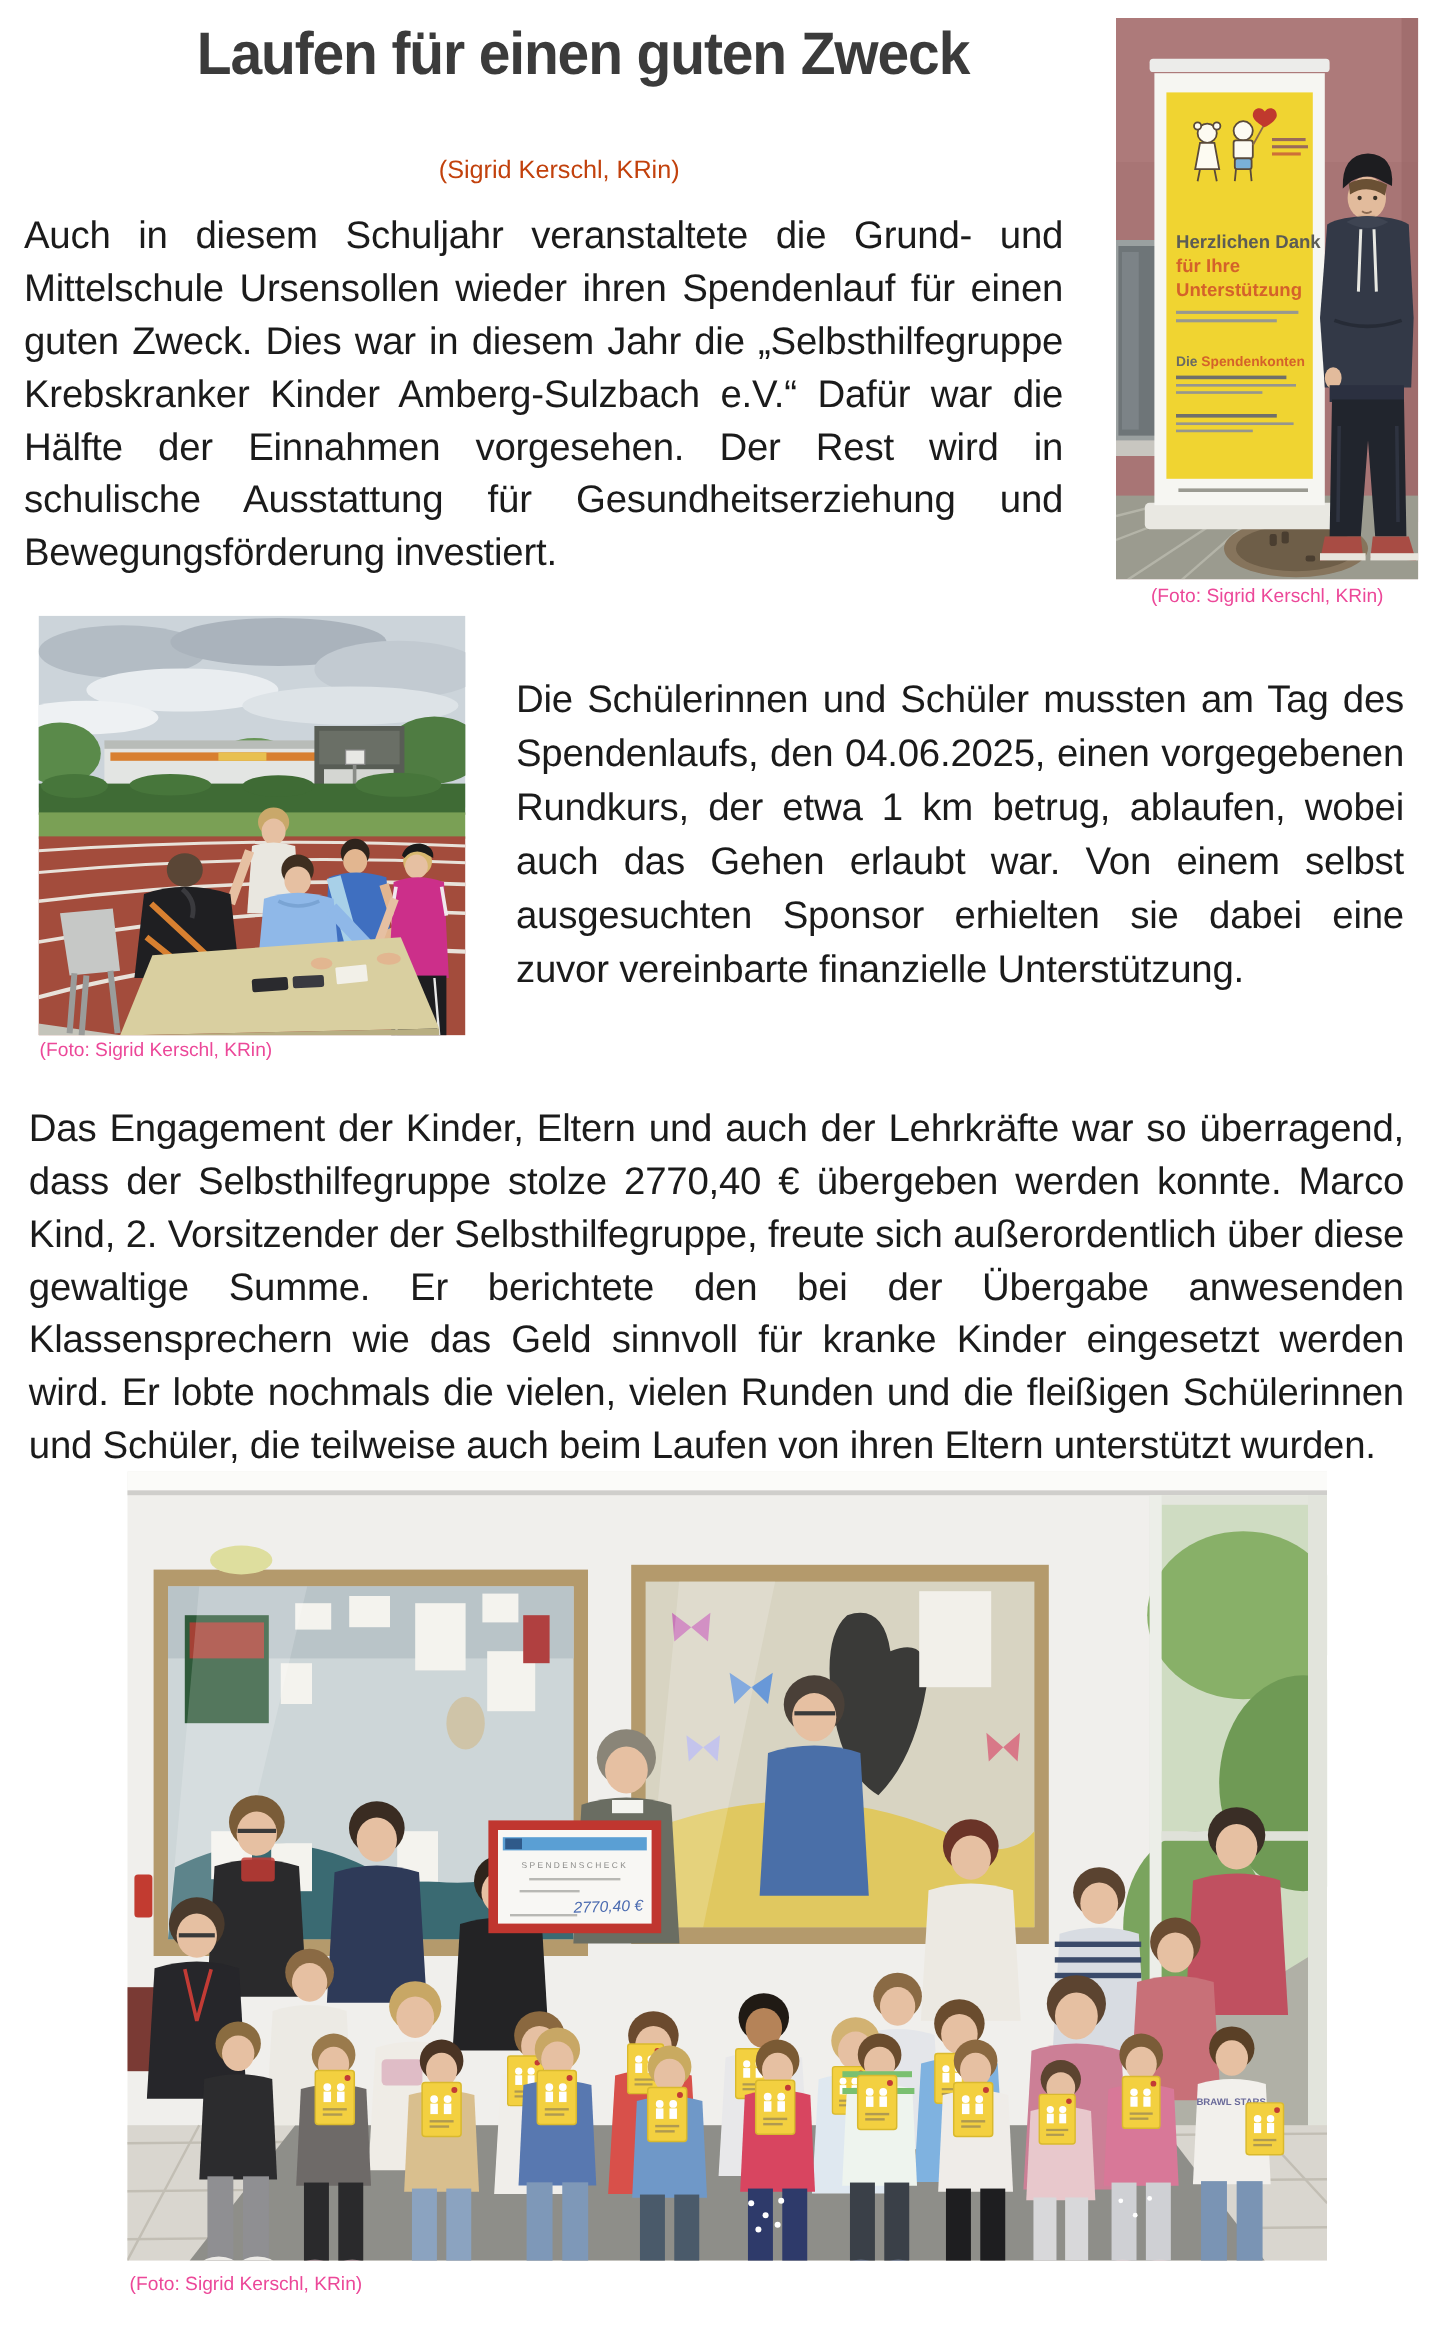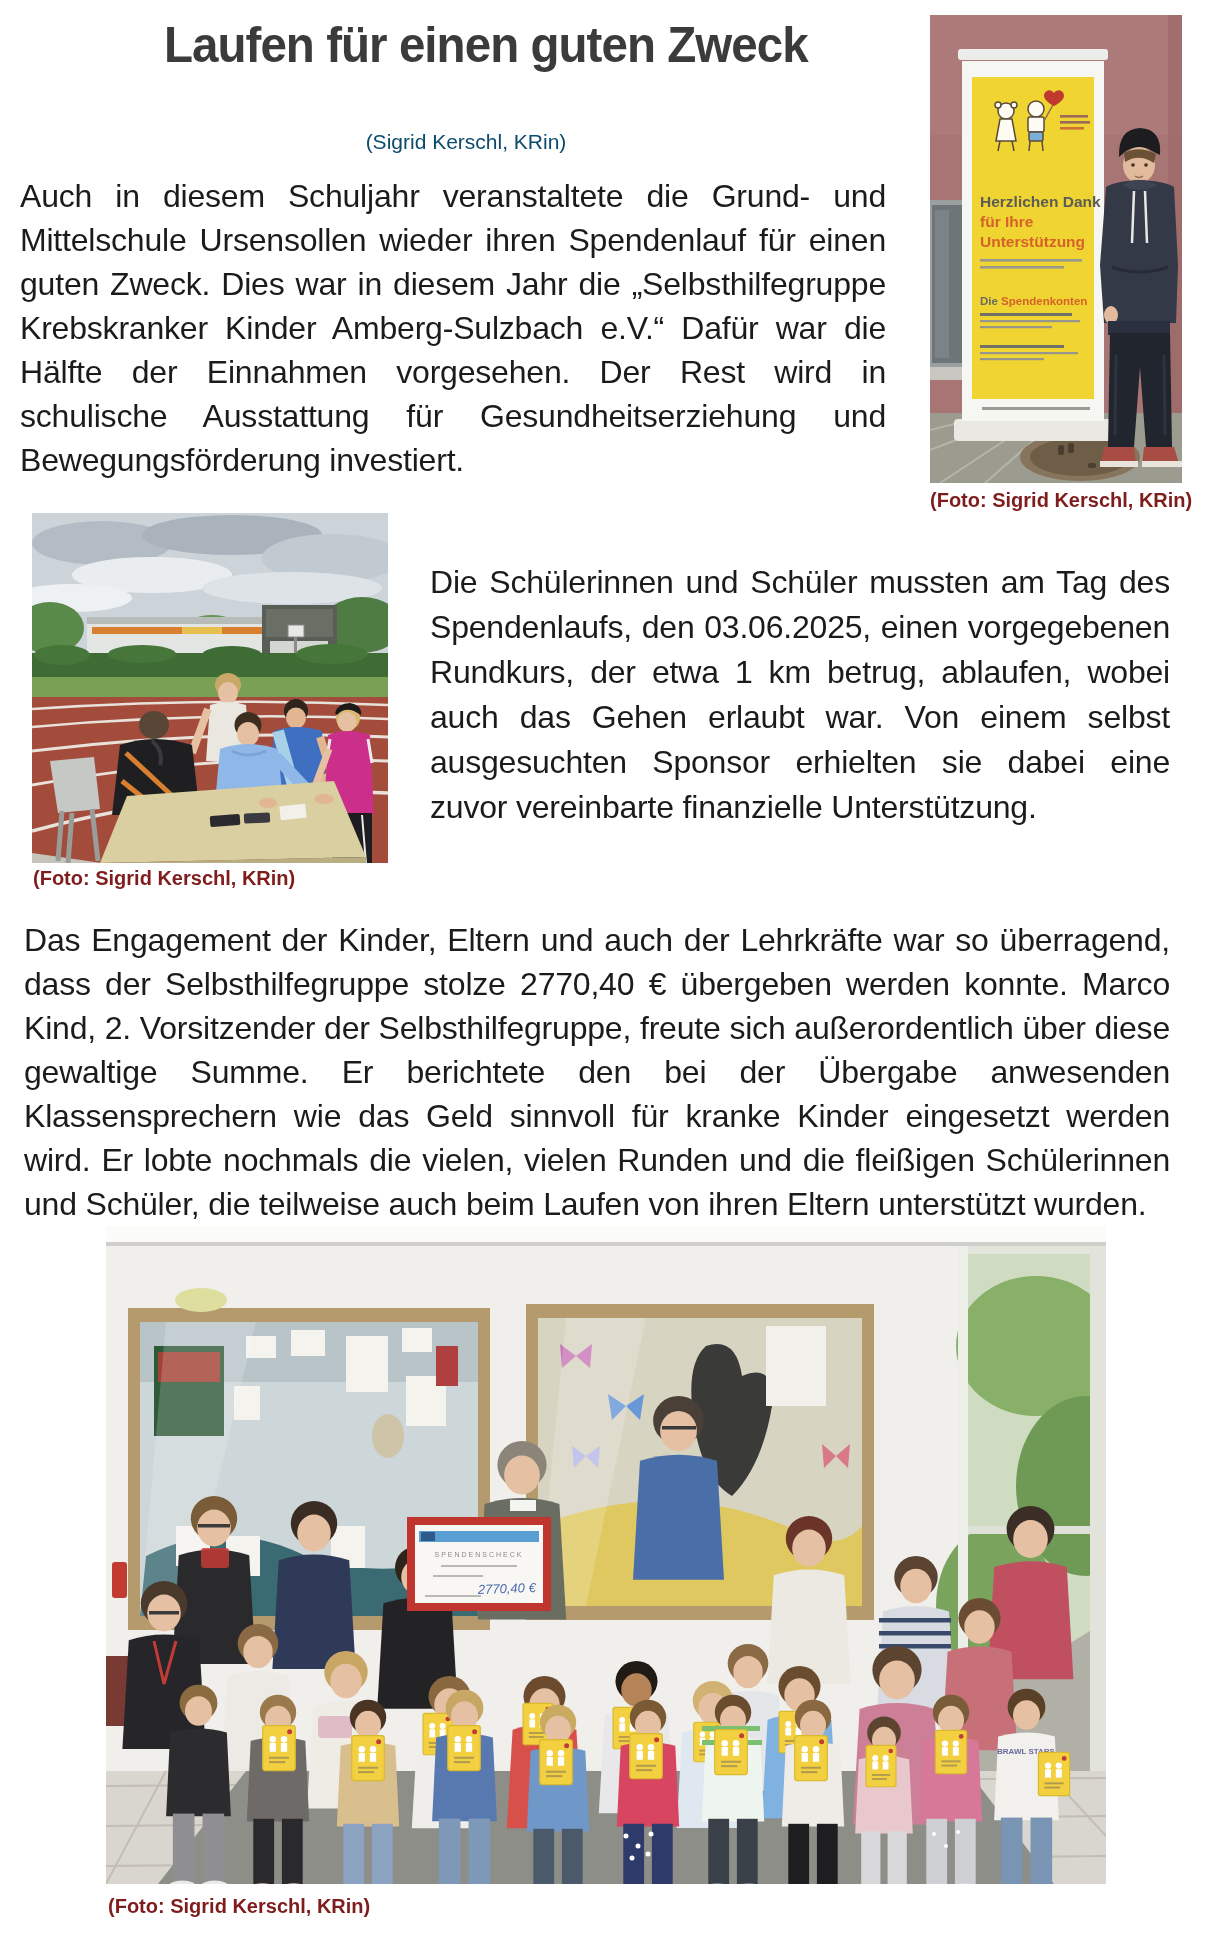--- a/index.html
+++ b/index.html
@@ -3,46 +3,46 @@
 <meta charset="utf-8">
 <style>
   html,body{margin:0;padding:0;}
   body{
     width:1211px;height:1941px;position:relative;background:#ffffff;
     font-family:"Liberation Sans", sans-serif;color:#1c1c1c;overflow:hidden;
   }
   .title-wrap{position:absolute;left:0;top:16px;width:920px;text-align:center;margin-left:26px;}
   .title{display:inline-block;font-size:50px;font-weight:bold;color:#3b3b3b;
          letter-spacing:-1px;transform:scaleX(.95);transform-origin:center;white-space:nowrap;}
-  .byline{position:absolute;left:0;top:130px;width:932px;text-align:center;font-size:21px;color:#0c4a6e;}
+  .byline{position:absolute;left:0;top:130px;width:932px;text-align:center;font-size:21px;color:#c2410c;}
   .para{position:absolute;font-size:32px;line-height:44px;text-align:justify;
         letter-spacing:-0.2px;color:#1b1b1b;}
   #p1{left:20px;top:174px;width:866px;}
   #p2{left:430px;top:560px;width:740px;line-height:45px;}
   #p3{left:24px;top:918px;width:1146px;}
   .photo{position:absolute;overflow:hidden;}
   #photo-banner{left:930px;top:15px;width:252px;height:468px;}
   #photo-track{left:32px;top:513px;width:356px;height:350px;}
   #photo-group{left:106px;top:1226px;width:1000px;height:658px;}
-  .caption{position:absolute;font-size:20px;color:#7f1d1d;white-space:nowrap;font-weight:bold;}
+  .caption{position:absolute;font-size:16px;color:#ec4899;white-space:nowrap;}
   #cap-banner{left:930px;top:489px;width:252px;text-align:center;}
   #cap-track{left:33px;top:867px;}
   #cap-group{left:108px;top:1895px;}
   svg{display:block;}
 </style>
 </head>
 <body>
 
 <div class="title-wrap">
   <span class="title">Laufen für einen guten Zweck</span>
 </div>
 <div class="byline">(Sigrid Kerschl, KRin)</div>
 
 <div id="p1" class="para">Auch in diesem Schuljahr veranstaltete die Grund- und Mittelschule Ursensollen wieder ihren Spendenlauf für einen guten Zweck. Dies war in diesem Jahr die „Selbsthilfegruppe Krebskranker Kinder Amberg-Sulzbach e.V.“ Dafür war die Hälfte der Einnahmen vorgesehen. Der Rest wird in schulische Ausstattung für Gesundheitserziehung und Bewegungsförderung investiert.</div>
-<div id="p2" class="para">Die Schülerinnen und Schüler mussten am Tag des Spendenlaufs, den 03.06.2025, einen vorgegebenen Rundkurs, der etwa 1 km betrug, ablaufen, wobei auch das Gehen erlaubt war. Von einem selbst ausgesuchten Sponsor erhielten sie dabei eine zuvor vereinbarte finanzielle Unterstützung.</div>
+<div id="p2" class="para">Die Schülerinnen und Schüler mussten am Tag des Spendenlaufs, den 04.06.2025, einen vorgegebenen Rundkurs, der etwa 1 km betrug, ablaufen, wobei auch das Gehen erlaubt war. Von einem selbst ausgesuchten Sponsor erhielten sie dabei eine zuvor vereinbarte finanzielle Unterstützung.</div>
 <div id="p3" class="para">Das Engagement der Kinder, Eltern und auch der Lehrkräfte war so überragend, dass der Selbsthilfegruppe stolze 2770,40 € übergeben werden konnte. Marco Kind, 2. Vorsitzender der Selbsthilfegruppe, freute sich außerordentlich über diese gewaltige Summe. Er berichtete den bei der Übergabe anwesenden Klassensprechern wie das Geld sinnvoll für kranke Kinder eingesetzt werden wird. Er lobte nochmals die vielen, vielen Runden und die fleißigen Schülerinnen und Schüler, die teilweise auch beim Laufen von ihren Eltern unterstützt wurden.</div>
 
 <div id="photo-banner" class="photo">
 <svg width="252" height="468" viewBox="0 0 252 468">
 
   <rect x="0" y="0" width="252" height="468" fill="#a87575"></rect>
   <rect x="0" y="0" width="252" height="120" fill="#b28080" opacity=".5"></rect>
   <rect x="238" y="0" width="14" height="420" fill="#9a6666" opacity=".6"></rect>
 
   <g>

